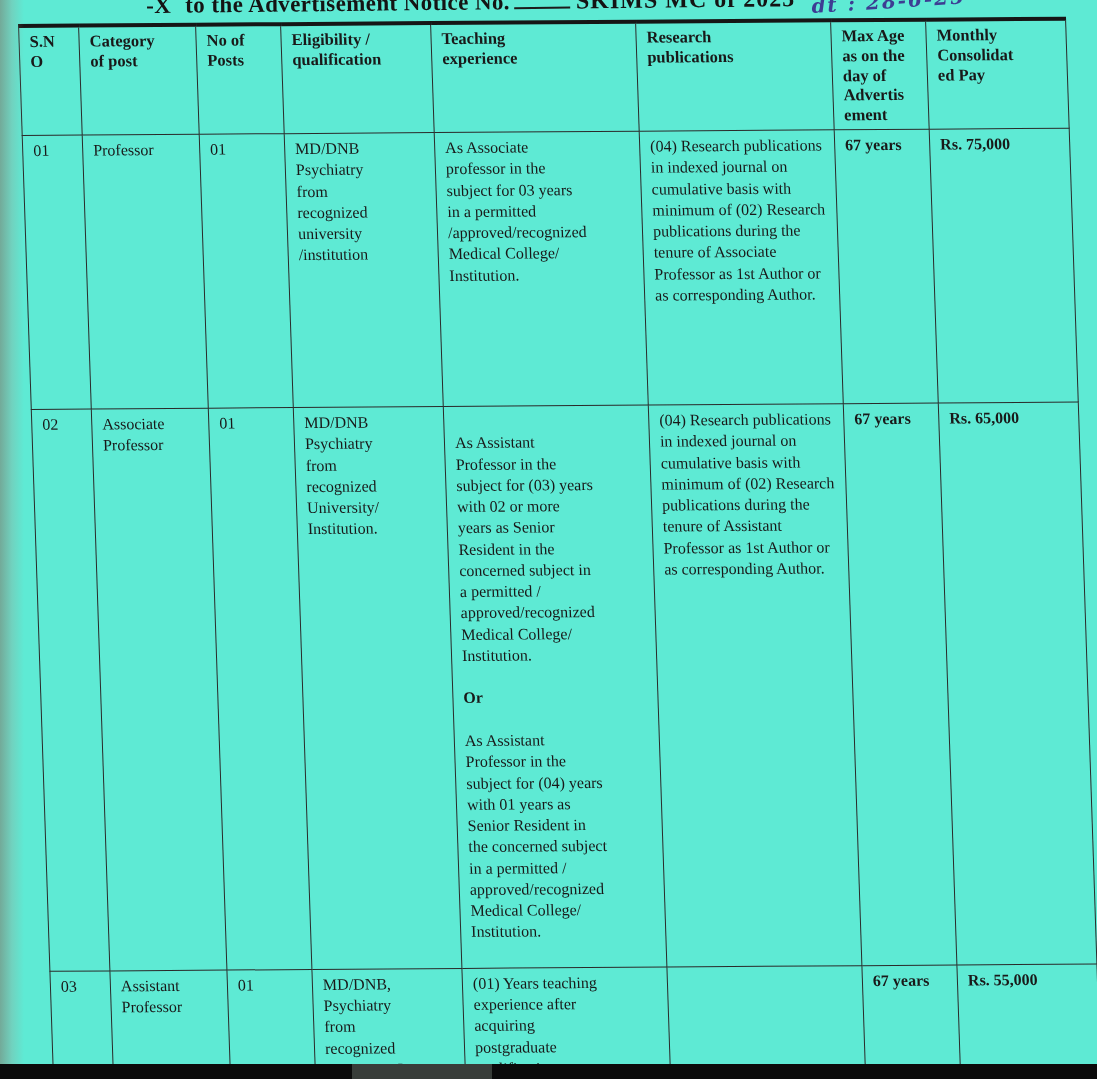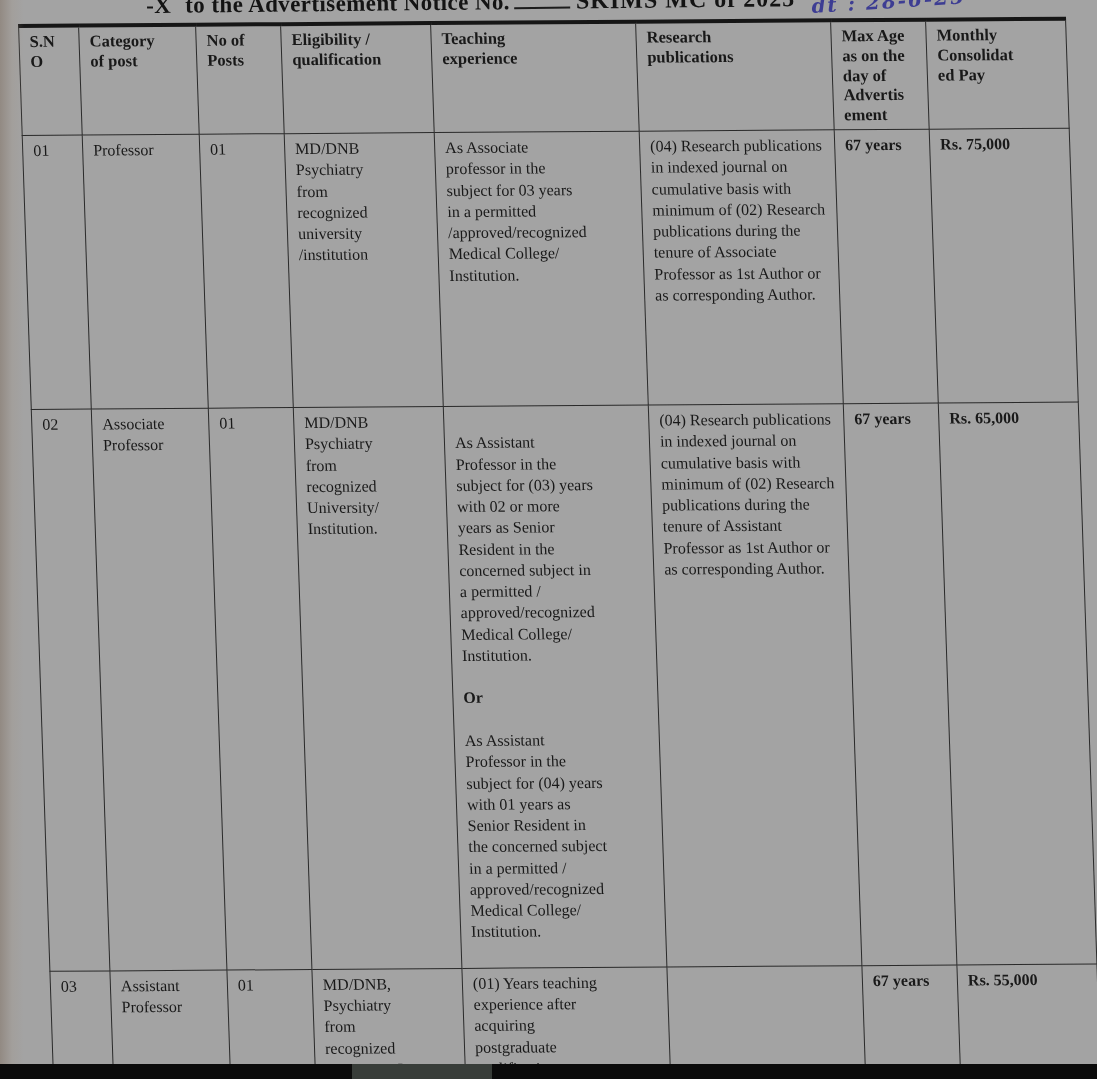--- a/index.html
+++ b/index.html
@@ -1,21 +1,21 @@
 <!DOCTYPE html>
 <html><head>
 <meta charset="utf-8">
 <style>
   html,body{margin:0;padding:0;}
   body{
     width:1097px;height:1079px;overflow:hidden;position:relative;
     background:#e9e6e0;font-family:"Liberation Serif","DejaVu Serif",serif;
   }
   .page{
-    position:absolute;inset:0;background:#a3a3a3;overflow:hidden;
+    position:absolute;inset:0;background:#5eead4;overflow:hidden;
   }
   
   .scan-edge-shadow{
     position:absolute;left:0;top:0;bottom:0;width:24px;z-index:6;pointer-events:none;
     background:linear-gradient(90deg,rgba(132,117,104,.55),rgba(160,148,136,.28) 50%,rgba(160,148,136,0));
   }
   
   .scan-bar{position:absolute;left:0;right:0;bottom:0;height:15px;background:#0b0b0b;z-index:9;}
   .scan-bar-seg{position:absolute;top:0;bottom:0;left:352px;width:140px;background:#383d39;}
 

